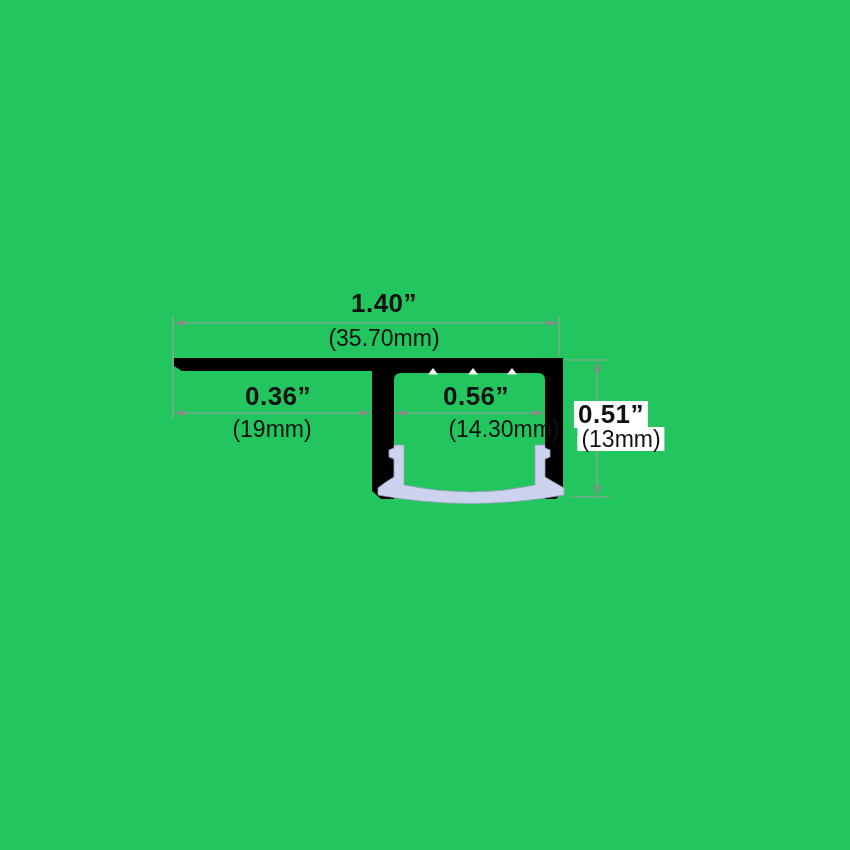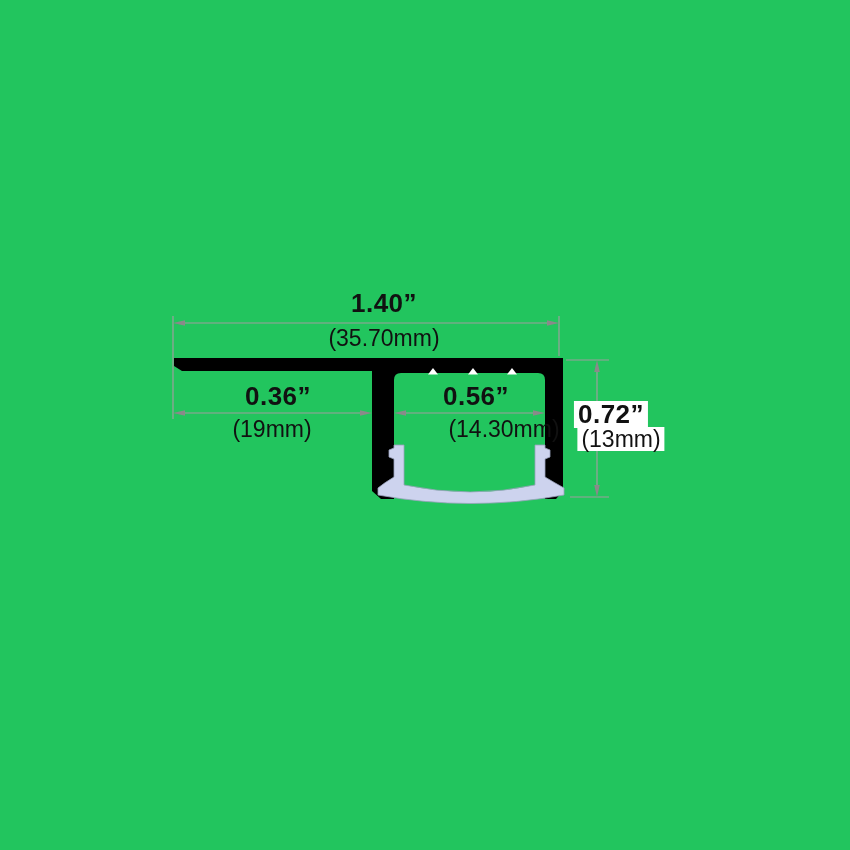--- a/index.html
+++ b/index.html
@@ -95,17 +95,17 @@
   <div class="dim-label metric" style="left:384px; top:326px;">(35.70mm)</div>
 
   <div class="dim-label inches" style="left:278px; top:383px;">0.36”</div>
 
   <div class="dim-label metric" style="left:272px; top:417px;">(19mm)</div>
 
   <div class="dim-label inches" style="left:476px; top:383px;">0.56”</div>
 
   <div class="dim-label metric" style="left:476px; top:417px;margin-left:28px;">(14.30mm)</div>
 
-  <div class="dim-label inches masked" style="left:611px; top:401px;">0.72”</div>
+  <div class="dim-label inches masked" style="left:611px; top:401px;">0.51”</div>
 
   <div class="dim-label metric masked" style="left:621px; top:427px;">(13mm)</div>
 
 </div>
 
 </body></html>

